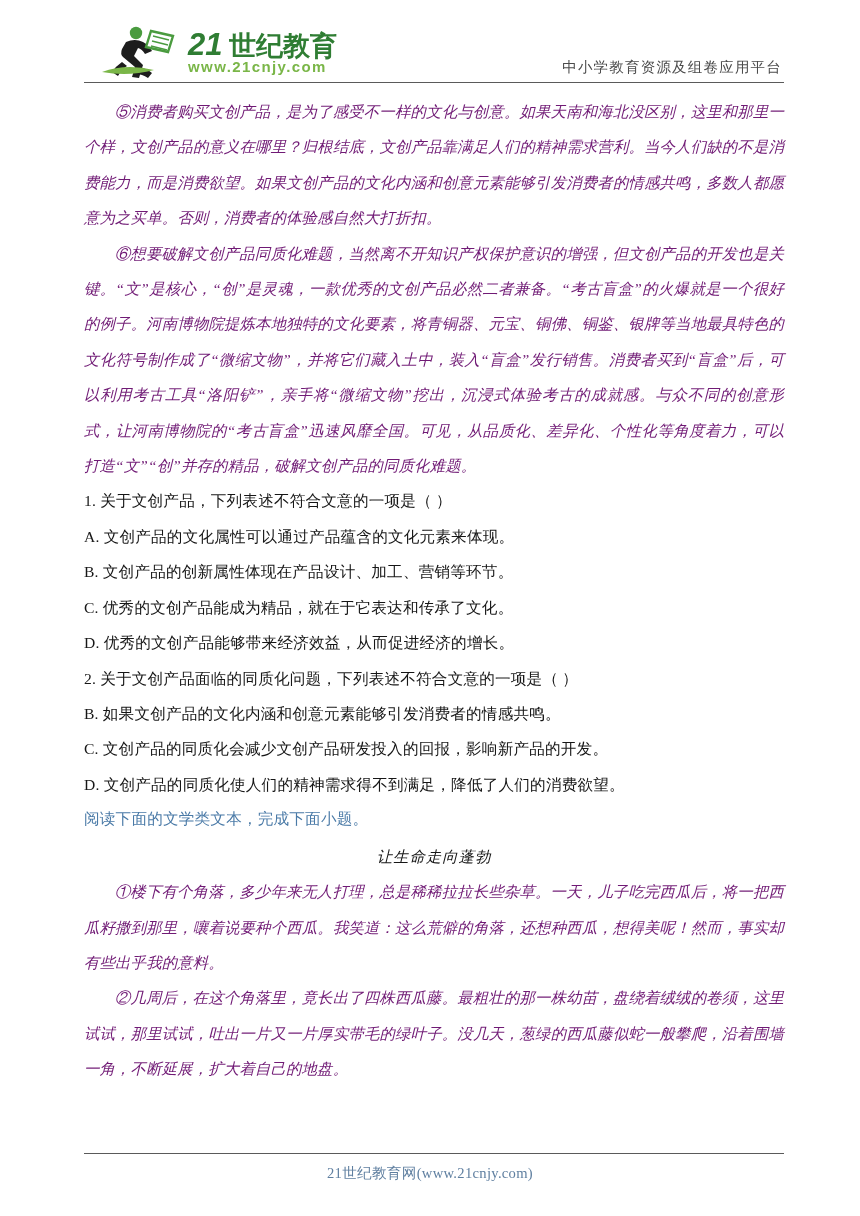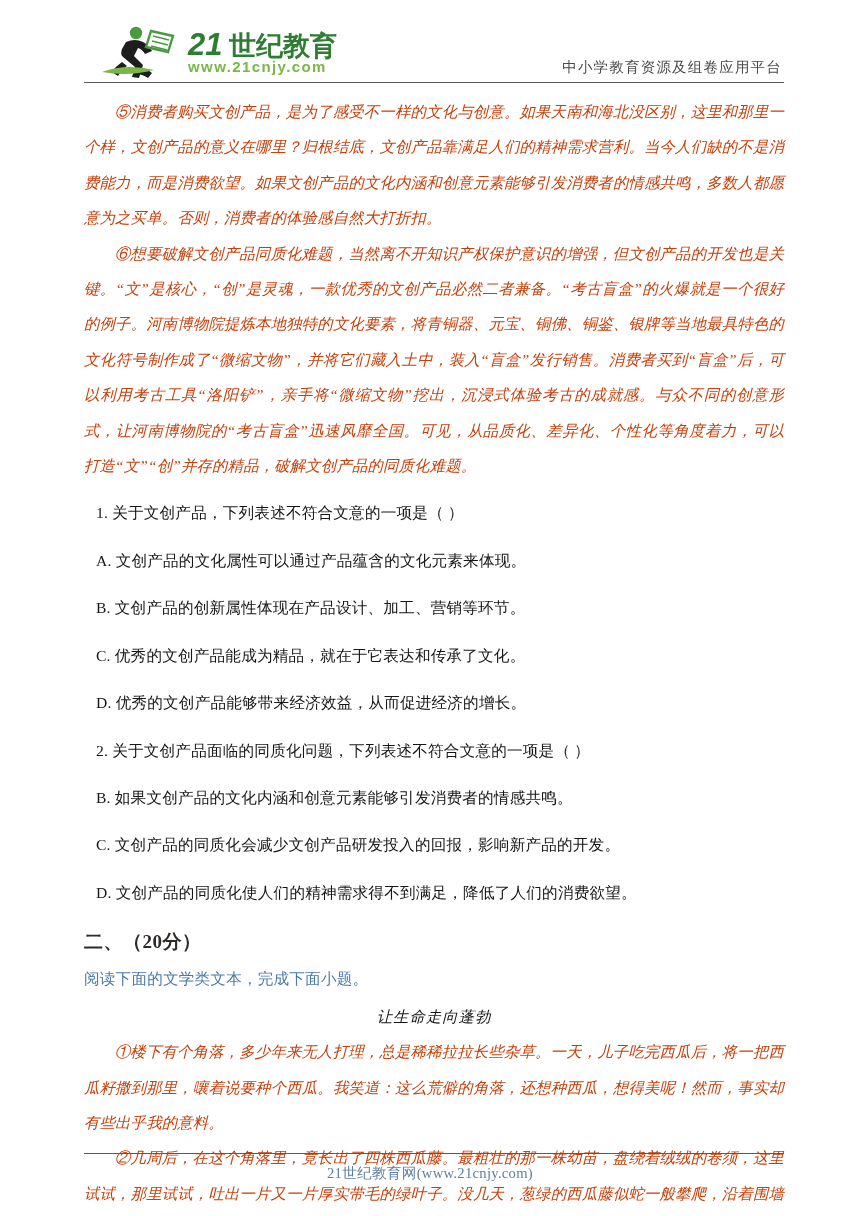--- a/index.html
+++ b/index.html
@@ -74,32 +74,32 @@
 
   
   .passage-p {
     font-family: "Liberation Serif", "DejaVu Serif", serif;
     font-size: 15.4px;
     line-height: 35.4px;
     text-align: justify;
     text-justify: inter-ideograph;
     text-indent: 2em;
     margin: 0 0 0 0;
-    color: #c2410c;
+    color: #701a75;
     letter-spacing: 0.15px;
     font-style: italic;
   }
 
   
   .q-line {
     font-family: "Liberation Serif", "DejaVu Serif", serif;
     font-size: 15.6px;
     line-height: 35.4px;
     color: #161616;
-    margin: 12px;
+    margin: 0;
     text-align: left;
     letter-spacing: 0.2px;
   }
 
   .section-head {
     font-family: "Liberation Serif", "DejaVu Serif", serif;
     font-size: 19px;
     font-weight: bold;
     line-height: 40px;
     color: #2e2a28;
@@ -210,21 +210,20 @@
     <p class="q-line">B. 文创产品的创新属性体现在产品设计、加工、营销等环节。</p>
     <p class="q-line">C. 优秀的文创产品能成为精品，就在于它表达和传承了文化。</p>
     <p class="q-line">D. 优秀的文创产品能够带来经济效益，从而促进经济的增长。</p>
 
     <p class="q-line">2. 关于文创产品面临的同质化问题，下列表述不符合文意的一项是（      ）</p>
     <p class="q-line">B. 如果文创产品的文化内涵和创意元素能够引发消费者的情感共鸣。</p>
     <p class="q-line">C. 文创产品的同质化会减少文创产品研发投入的回报，影响新产品的开发。</p>
     <p class="q-line">D. 文创产品的同质化使人们的精神需求得不到满足，降低了人们的消费欲望。</p>
 
 
-    <p class="section-head">二、（20分）</p>
     <p class="instruction">阅读下面的文学类文本，完成下面小题。</p>
 
     <p class="lit-title">让生命走向蓬勃</p>
 
     <p class="passage-p"><span>①楼下有个角落，多少年来无人打理，总是稀稀拉拉长些杂草。一天，儿子吃完西瓜后，将一把西瓜籽撒到那里，嚷着说要种个西瓜。我笑道：这么荒僻的角落，还想种西瓜，想得美呢！然而，</span><span class="emph">事实却有些出乎我的意料。</span></p>
 
     <p class="passage-p">②几周后，在这个角落里，竟长出了四株西瓜藤。最粗壮的那一株幼苗，盘绕着绒绒的卷须，这里试试，那里试试，吐出一片又一片厚实带毛的绿叶子。没几天，葱绿的西瓜藤似蛇一般攀爬，沿着围墙一角，不断延展，扩大着自己的地盘。</p>
 
   </div>
 

